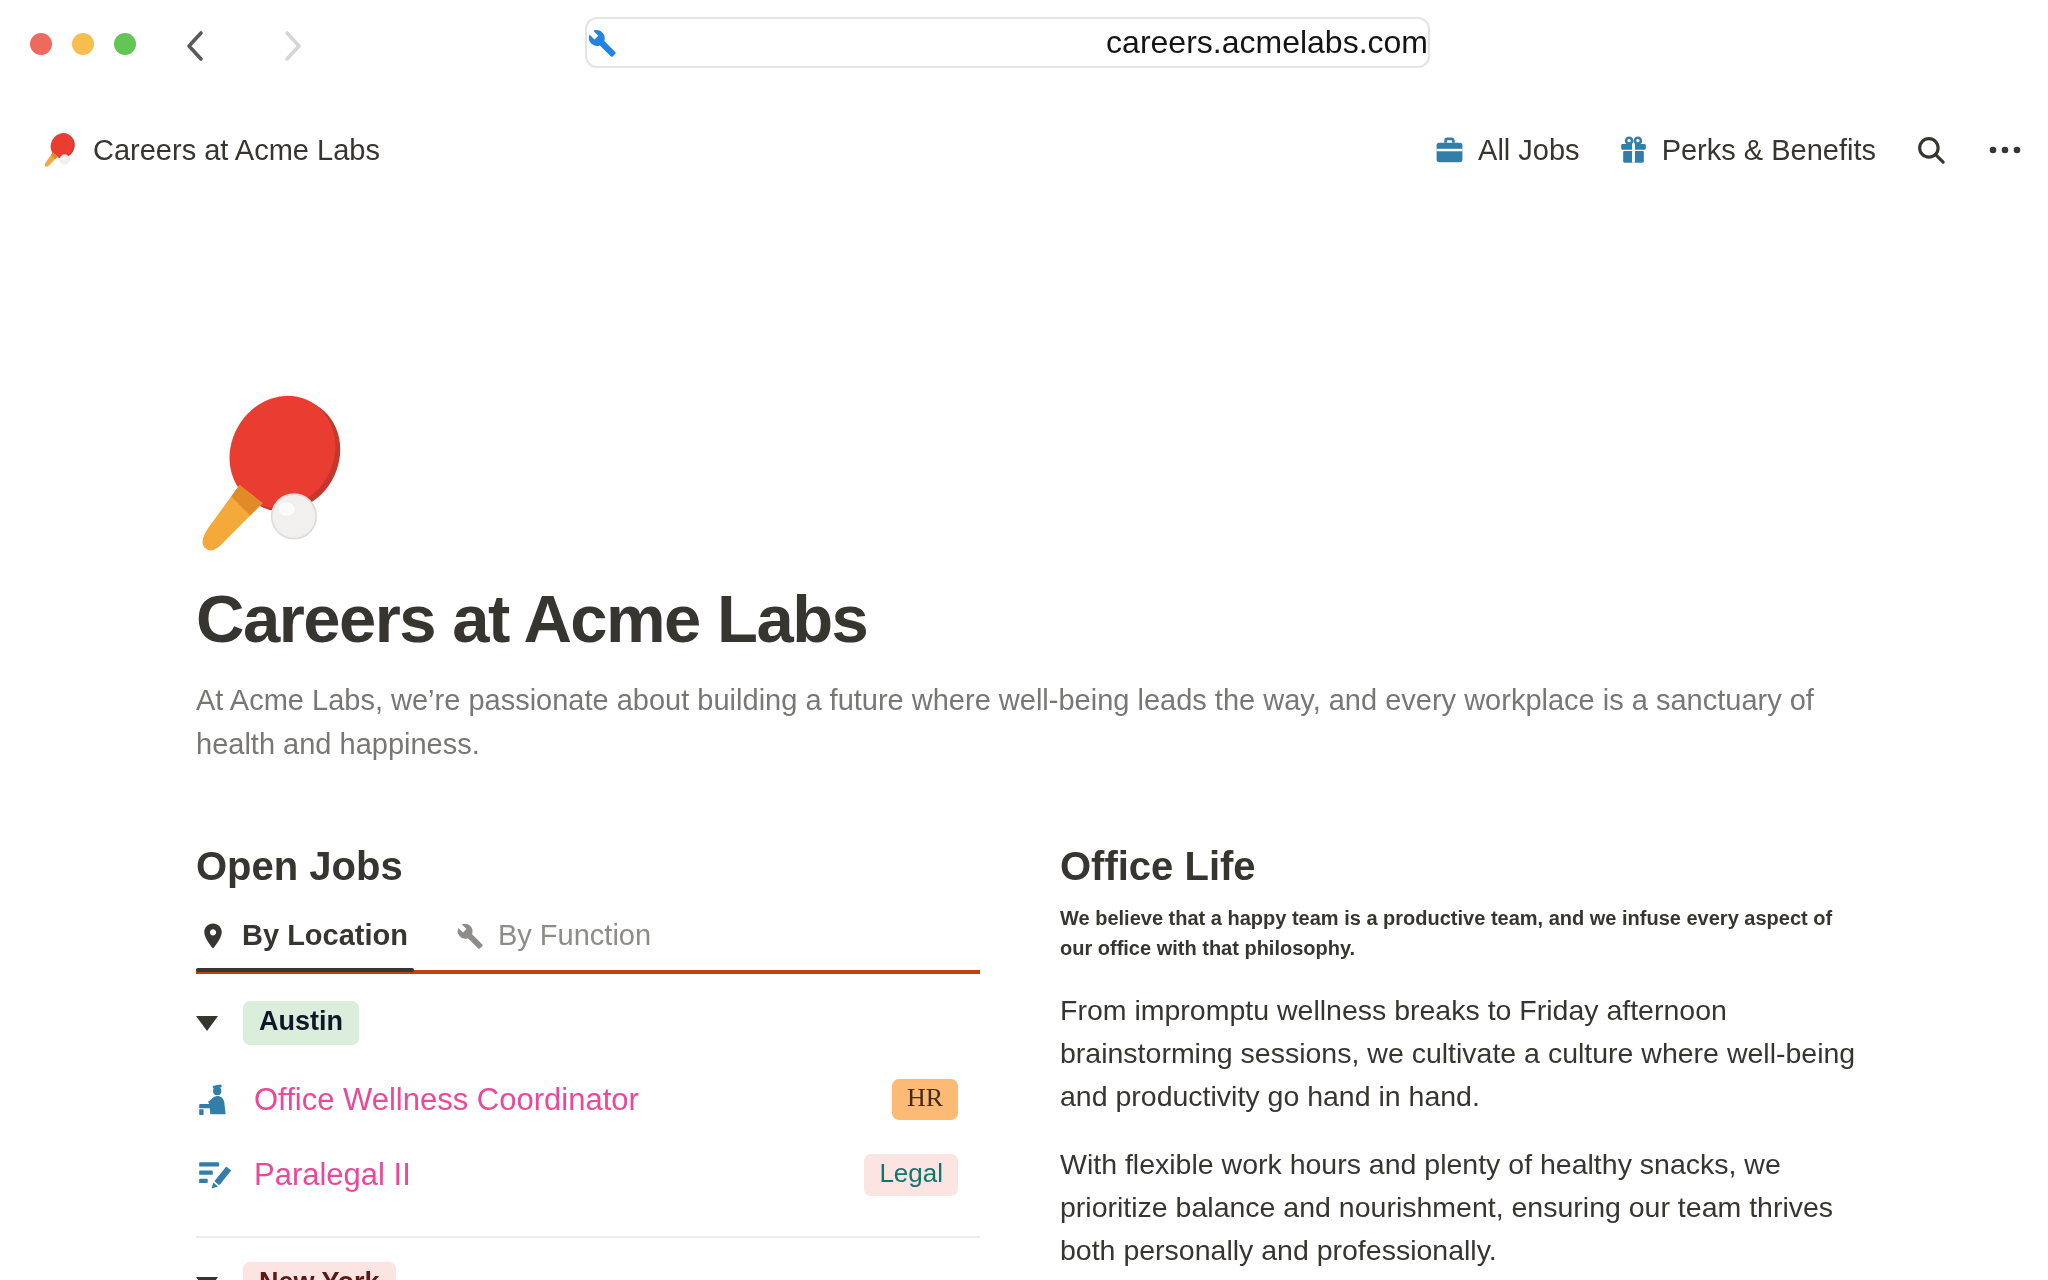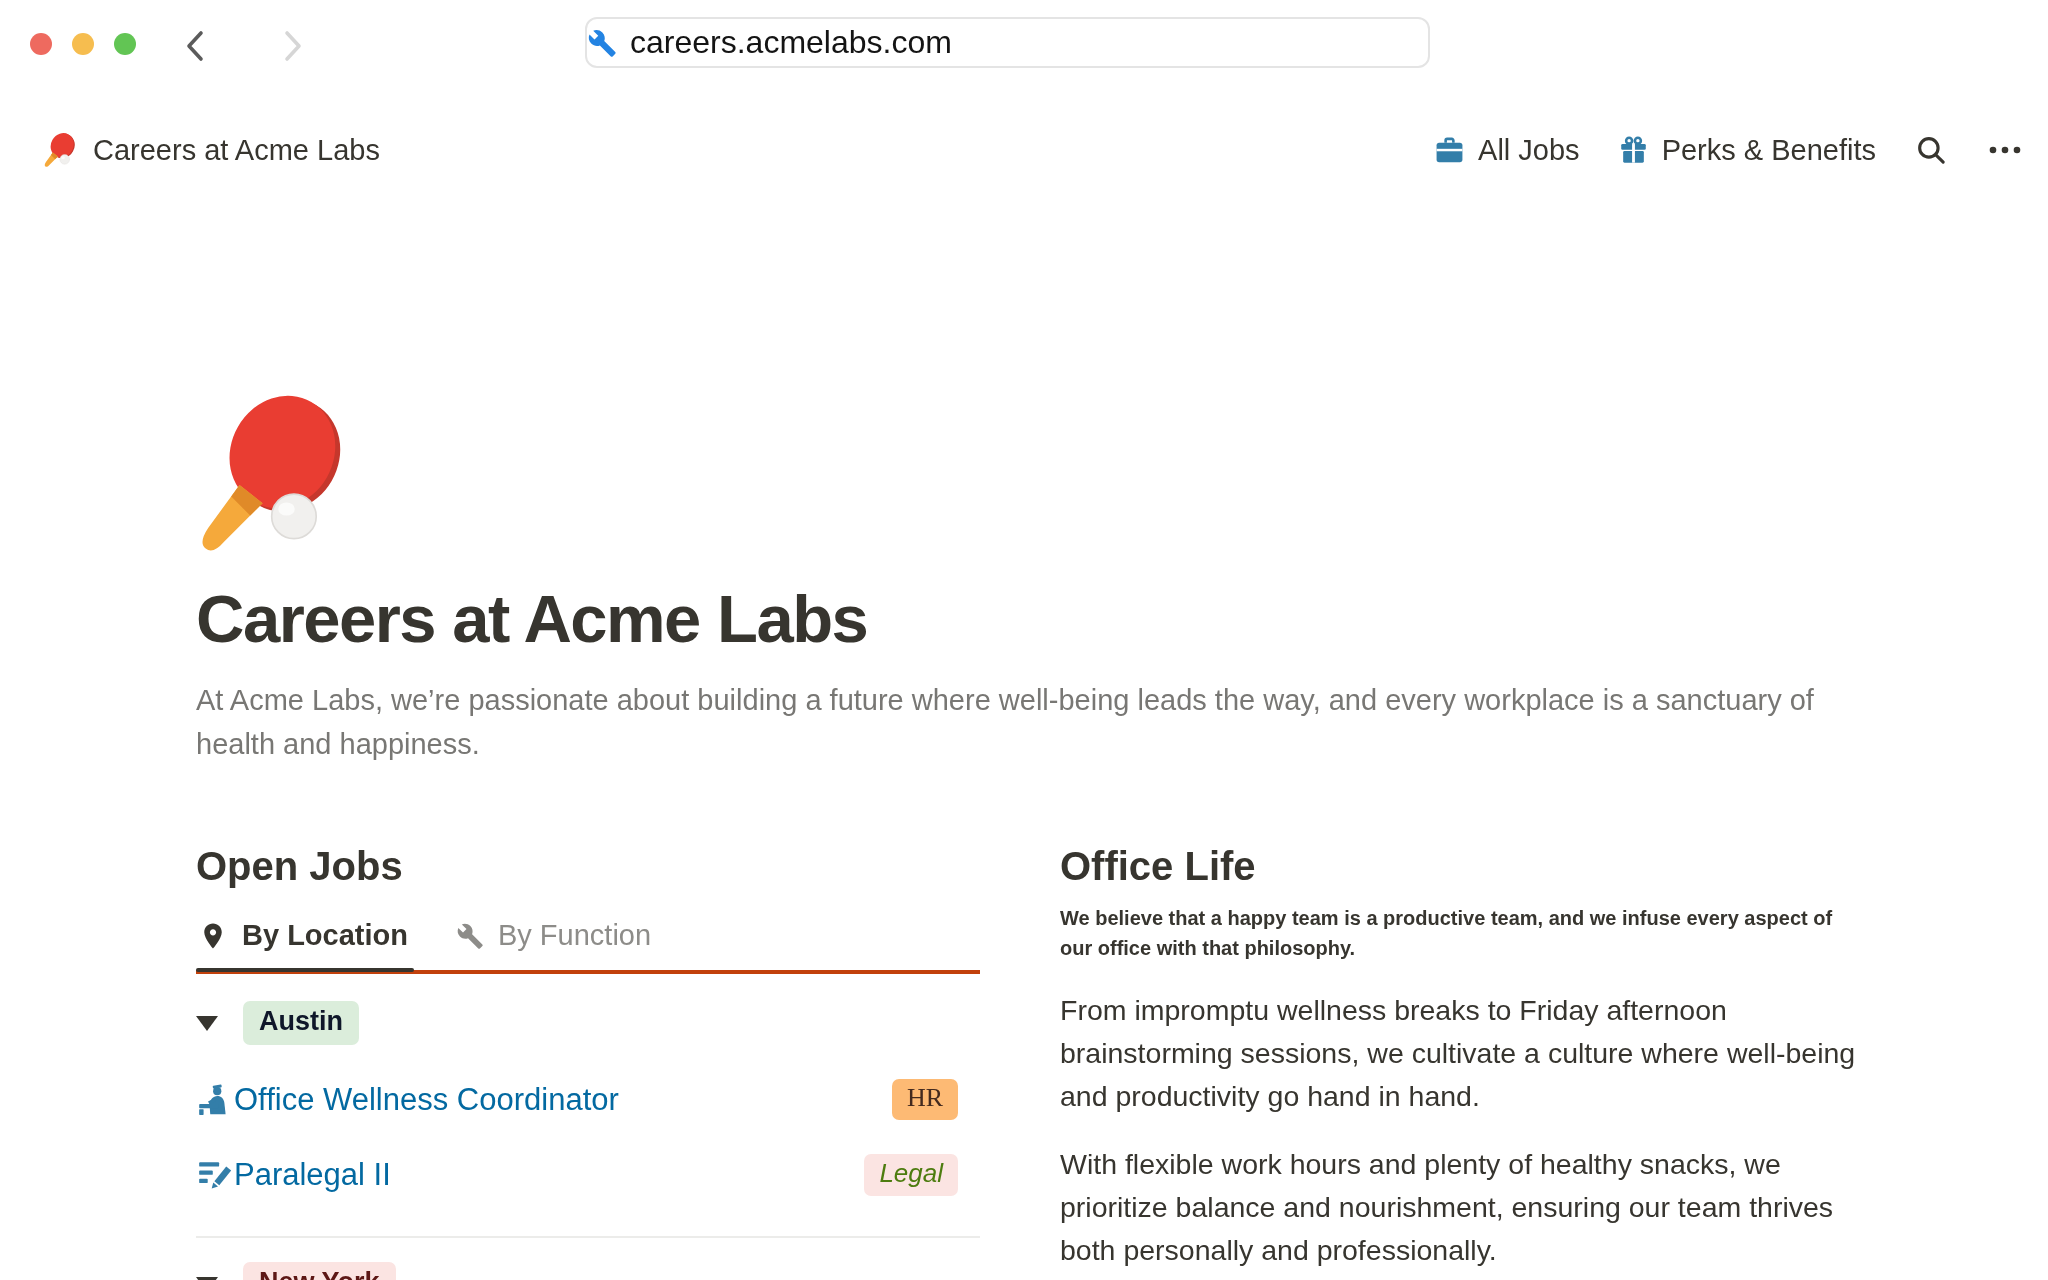--- a/index.html
+++ b/index.html
@@ -10,21 +10,21 @@
   .browser-chrome { position:relative; height:90px; background:#fff; }
   .traffic-lights { position:absolute; left:30px; top:33px; display:flex; gap:20px; }
   .light { width:22px; height:22px; border-radius:50%; }
   .light.red    { background:#EE6A5F; }
   .light.yellow { background:#F6BD4F; }
   .light.green  { background:#62C554; }
   .nav-btns { position:absolute; left:176px; top:24px; display:flex; gap:56px; }
   .nav-btn svg { display:block; }
   .address-bar { position:absolute; left:585px; top:17px; width:845px; height:51px;
                  border:2px solid #E4E4E4; border-radius:12px; background:#fff;
-                 display:flex; align-items:center; justify-content:flex-start; gap:13px;
+                 display:flex; align-items:center; justify-content:space-between; gap:13px;
                  font-size:32px; color:#141414; }
 
   
   .site-header { height:56px; margin-top:32px; padding:0 24px 0 42px;
                  display:flex; align-items:center; justify-content:space-between; }
   .site-brand { display:flex; align-items:center; gap:15px; font-size:29px; color:#37352F; cursor:pointer; }
   .site-brand svg { width:36px; height:36px; }
   .site-nav { display:flex; align-items:center; gap:38px; font-size:29px; }
   .nav-link { display:flex; align-items:center; gap:13px; cursor:pointer; color:#37352F; }
   .icon-btn { display:flex; align-items:center; cursor:pointer; }
@@ -48,21 +48,21 @@
 
   
   .group-row { display:flex; align-items:center; gap:25px; margin-top:27px; cursor:pointer; }
   .triangle { width:0; height:0; border-left:11px solid transparent;
               border-right:11px solid transparent; border-top:15px solid #37352F; }
   .group-badge { font-size:27px; font-weight:600; padding:5px 16px 8px; border-radius:7px; }
 
   .job-row { display:flex; align-items:center; justify-content:space-between;
              margin-top:34px; padding-right:22px; cursor:pointer; }
   .job-row + .job-row { }
-  .job-left { display:flex; align-items:center; font-size:31px; font-weight:500; color:#0369a1; }
+  .job-left { display:flex; align-items:center; gap:20px; font-size:31px; font-weight:500; color:#ec4899; }
   .job-left svg { width:38px; height:38px; flex:none; }
   .job-tag { font-size:26px; padding:4px 15px 7px; border-radius:7px; }
 
   .divider { height:2px; background:#ECECEA; margin-top:40px; }
 
   
   .lead { margin-top:14px; font-size:20px; font-weight:700; line-height:1.5; color:#37352F; }
   .para { margin-top:26px; font-size:28.5px; line-height:1.5; color:#37352F; }
 
   .defs { position:absolute; width:0; height:0; }
@@ -206,21 +206,21 @@
         <span class="job-left">
           <svg viewBox="0 0 24 24" fill="#337EA9">
             <rect x="2" y="4" width="12.6" height="2.7" rx="0.6"></rect>
             <rect x="2" y="9.2" width="8.6" height="2.7" rx="0.6"></rect>
             <rect x="2" y="14.4" width="5.4" height="2.7" rx="0.6"></rect>
             <path d="M14.7 18.4l-3.1-2.5 7.5-9.2 3.1 2.5z"></path>
             <path d="M10.9 16.8l3 2.4-4 1.3z"></path>
           </svg>
           <span>Paralegal II</span>
         </span>
-        <span class="job-tag" style="background-color: rgb(251, 228, 226); color: #4d7c0f; font-style: italic;">Legal</span>
+        <span class="job-tag" style="background-color: rgb(251, 228, 226); color: #0f766e;">Legal</span>
       </div>
 
       <div class="divider"></div>
 
       <div class="group-row" style="margin-top:24px">
         <span class="triangle"></span>
         <span class="group-badge" style="background-color: rgb(251, 228, 226); color: rgb(93, 23, 21);">New York</span>
       </div>
     </section>
 

